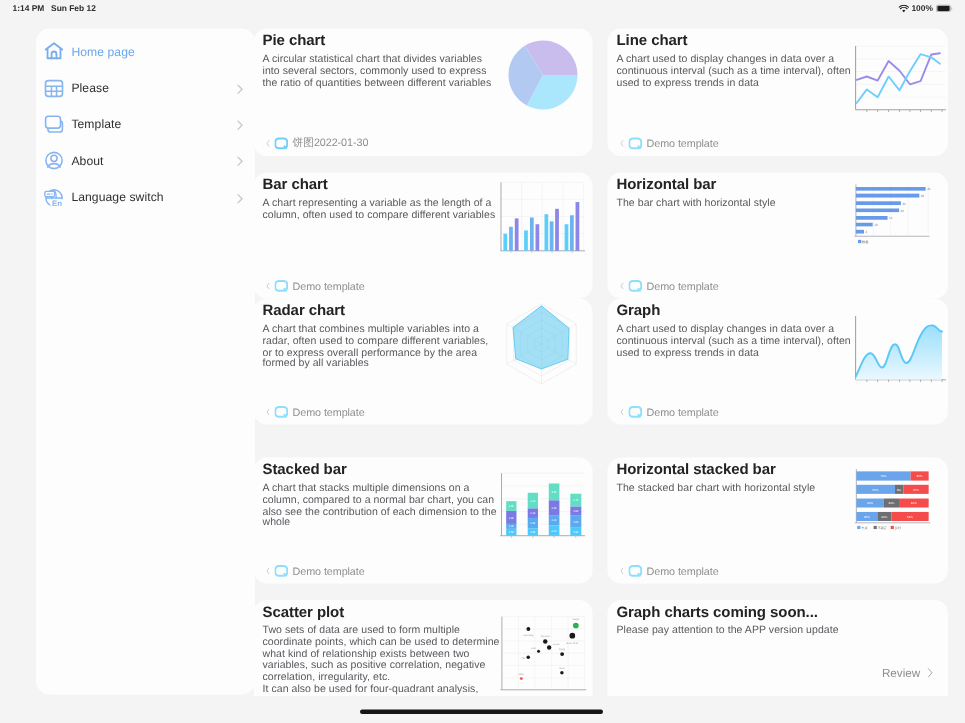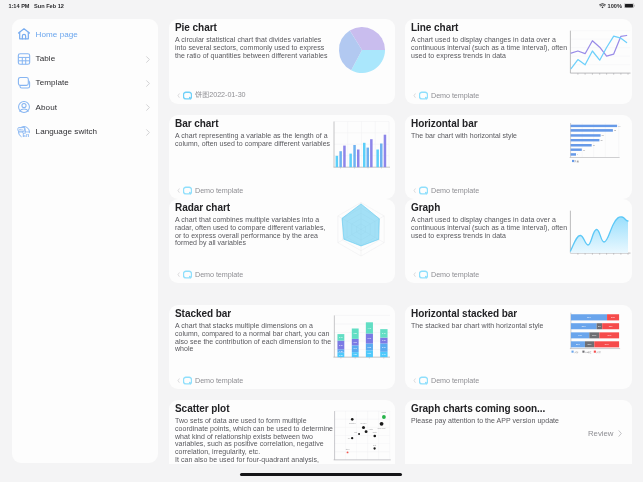--- a/index.html
+++ b/index.html
@@ -11,38 +11,38 @@
     position:relative;
   }
   
   #statusbar { position:absolute; left:0; top:0; width:643px; height:16px; }
   #sb-left { position:absolute; left:8.4px; top:2.8px; font-size:5.6px; font-weight:bold; color:#2b2b2e; letter-spacing:0px; display:flex; gap:4.5px;}
   #sb-right { position:absolute; right:8px; top:2.6px; display:flex; align-items:center; gap:2.1px; }
   #sb-batt-pct { font-size:5.6px; font-weight:bold; color:#2b2b2e; }
   #home-indicator { position:absolute; left:240px; top:473.4px; width:162px; height:2.8px; background:#151518; border-radius:2px;}
 
   
-  #sidebar { position:absolute; left:12px; top:19px; width:146px; height:444px; background:#fdfdfd; border-radius:9px; padding-top:3px; }
+  #sidebar { position:absolute; left:24px; top:19px; width:146px; height:444px; background:#fdfdfd; border-radius:9px; padding-top:3px; }
   .nav-item { position:relative; height:24.4px; display:flex; align-items:center; padding-left:5px; }
   .nav-icon { width:14px; height:14px; flex:0 0 14px; display:block; }
   .nav-label { font-size:8.1px; color:#2f2f33; margin-left:4.6px; letter-spacing:0.05px; }
   .nav-item.active .nav-label { color:#6ba6ee; }
   .chev { position:absolute; right:6px; top:8.2px; width:8px; height:9px;}
 
   
   #grid { position:absolute; left:169px; top:19px; width:464px; }
   .card { position:absolute; background:#fdfdfd; border-radius:9px; overflow:hidden; }
   .card-title { font-size:10px; font-weight:bold; color:#232326; letter-spacing:-0.05px; }
   .card-desc { font-size:7px; color:#58585d; line-height:7.75px; letter-spacing:0.04px; white-space:pre-wrap; }
   .card-foot { position:absolute; left:7px; bottom:4px; display:flex; align-items:center; }
   .foot-chev { width:5px; height:7px; flex:0 0 5px; margin-top:1px; }
   .foot-icon { width:9px; height:9px; margin-left:2px; margin-top:1px; flex:0 0 9px; }
   .foot-label { font-size:7.2px; color:#8e8e93; margin-left:3px; letter-spacing:-0.05px; }
   .card-viz { position:absolute; }
-  .card-action { position:absolute; right:9px; top:29px; display:flex; align-items:center; }
+  .card-action { position:absolute; right:9px; top:44px; display:flex; align-items:center; }
   .action-label { font-size:7.8px; color:#8e8e93; }
   .action-chev { width:6px; height:9px; margin-left:3px; }
   .r0 { top:0px; height:85px; }
   .r1 { top:96px; height:84px;text-decoration:underline; }
   .r2 { top:180px; height:84px; }
   .r3 { top:286px; height:84px; }
   .r4 { top:381px; height:88px; }
   .cL { left:0px; width:226px; }
   .cR { left:236px; width:226.5px; }
   .card-title { position:absolute; left:6px; top:3.4px; }
@@ -81,21 +81,21 @@
       <path d="M9.2 20.3 V15.4 a2.8 2.8 0 0 1 5.6 0 V20.3" fill="none" stroke="#79adf0" stroke-width="2.1" stroke-linecap="round" stroke-linejoin="round"></path>
     </svg>
     <span class="nav-label">Home page</span>
   </div>
 
   <div class="nav-item">
     <svg class="nav-icon" viewBox="0 0 24 24">
       <rect x="2.3" y="3.0" width="19.4" height="18" rx="3.2" fill="none" stroke="#86b5f2" stroke-width="1.9"></rect>
       <path d="M2.3 9.3 H21.7 M2.3 15.1 H21.7 M9.1 9.3 V21 M14.9 9.3 V21" fill="none" stroke="#86b5f2" stroke-width="1.7"></path>
     </svg>
-    <span class="nav-label">Table</span>
+    <span class="nav-label">Please</span>
     <svg class="chev" viewBox="0 0 12 16">
         <path d="M3.5 3 L8.5 8 L3.5 13" fill="none" stroke="#c5c5c8" stroke-width="1.35" stroke-linecap="round" stroke-linejoin="round"></path>
       </svg>
   </div>
 
   <div class="nav-item">
     <svg class="nav-icon" viewBox="0 0 24 24">
       <path d="M8.1 8.1 h10.5 a3 3 0 0 1 3 3 v6.5 a3 3 0 0 1 -3 3 h-10.5 a3 3 0 0 1 -3 -3 v-6.5 a3 3 0 0 1 3 -3 z" fill="none" stroke="#86b5f2" stroke-width="1.85"></path>
       <path d="M2.4 12.9 v-7.2 a3.2 3.2 0 0 1 3.2 -3.2 h10.6 a3.2 3.2 0 0 1 3.2 3.2 v7.2 a3.2 3.2 0 0 1 -3.2 3.2 h-10.6 a3.2 3.2 0 0 1 -3.2 -3.2 z" fill="#fdfdfd" stroke="#86b5f2" stroke-width="1.85"></path>
     </svg>

